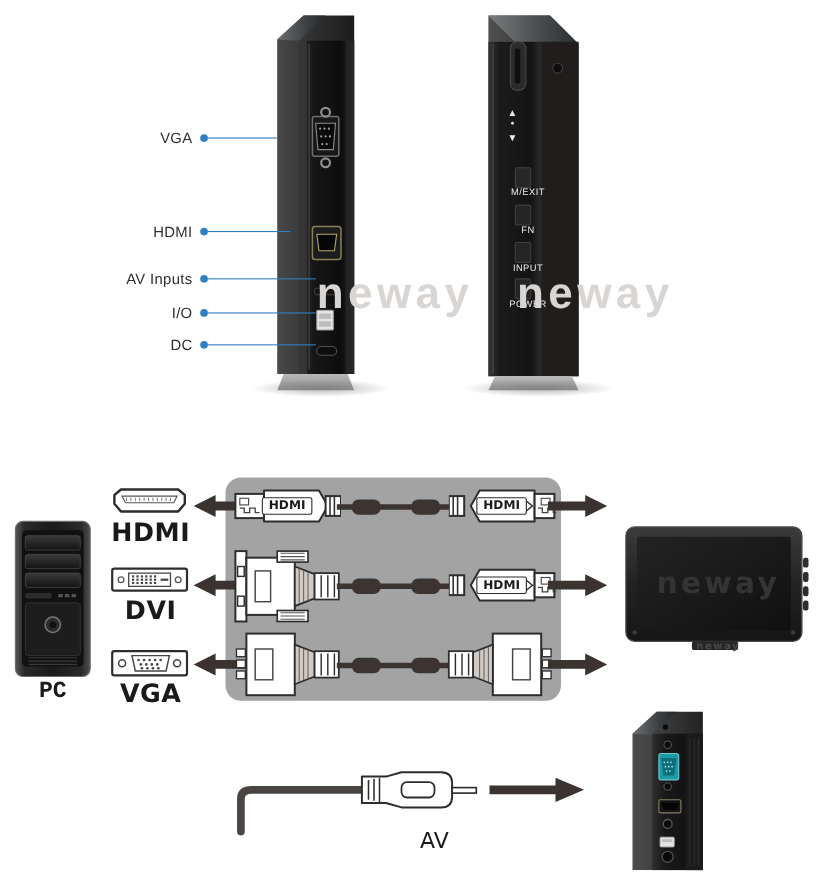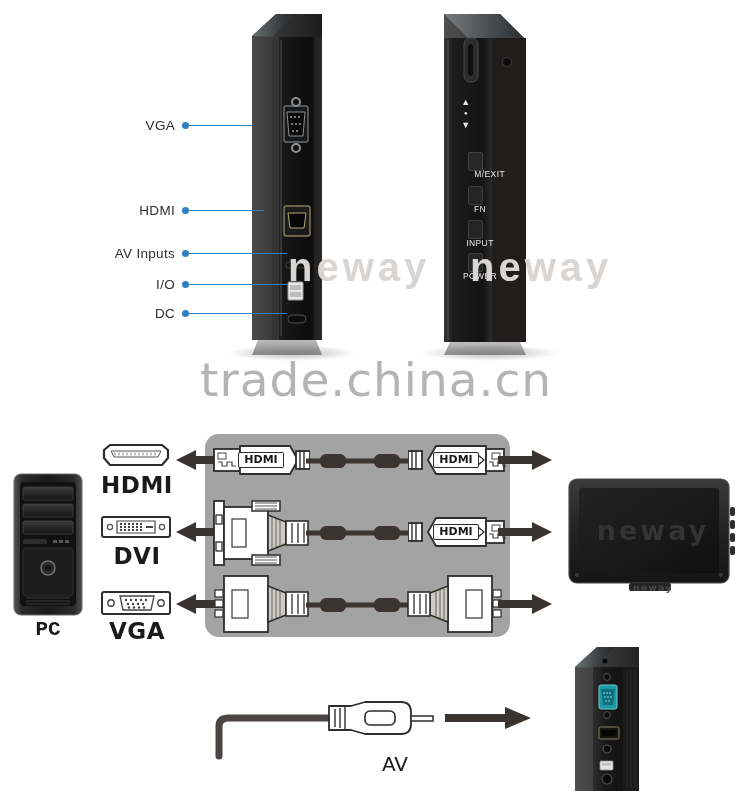--- a/index.html
+++ b/index.html
@@ -181,21 +181,21 @@
       </g>
     </svg>
   </div>
   <div class="abs dev-shadow" style="left:420px; top:345px; width:140px; height:16px;"></div>
 
   <div class="abs btn-name" style="left:459px; top:97px; width:14px; font-size:9px;">▲</div>
   <div class="abs btn-name" style="left:459px; top:110px; width:14px; font-size:6px;">●</div>
   <div class="abs btn-name" style="left:459px; top:120px; width:14px; font-size:9px;">▼</div>
 
   <div class="abs" style="left:468px; top:152px; width:15px; height:19px; background:#272727; border:1px solid #434343; border-radius:2px;"></div>
-  <div class="abs btn-name" style="left:455px; top:169px; width:50px;text-align:right;">M/EXIT</div>
+  <div class="abs btn-name" style="left:455px; top:169px; width:50px;">M/EXIT</div>
 
   <div class="abs" style="left:468px; top:186px; width:15px; height:19px; background:#252525; border:1px solid #3f3f3f; border-radius:2px;"></div>
   <div class="abs btn-name" style="left:455px; top:204px; width:50px;">FN</div>
 
   <div class="abs" style="left:468px; top:220px; width:15px; height:19px; background:#252525; border:1px solid #3f3f3f; border-radius:2px;"></div>
   <div class="abs btn-name" style="left:455px; top:238px; width:50px;">INPUT</div>
 
   <div class="abs" style="left:468px; top:253px; width:15px; height:19px; background:#252525; border:1px solid #3f3f3f; border-radius:2px;"></div>
   <div class="abs btn-name" style="left:455px; top:271px; width:50px;">POWER</div>
 
@@ -215,21 +215,20 @@
   <div class="abs dot" style="left:182px; top:281px;"></div>
   <div class="abs leader" style="left:189px; top:284px; width:98px;"></div>
 
   <div class="abs lbl-callout" style="left:120px; top:306px; width:55px;">DC</div>
   <div class="abs dot" style="left:182px; top:310px;"></div>
   <div class="abs leader" style="left:189px; top:313px; width:98px;"></div>
 
   <div class="abs wm-faint" style="left:288px; top:245px;">neway</div>
   <div class="abs wm-faint" style="left:470px; top:245px;">neway</div>
 
-  <div class="abs watermark" style="left:200px; top:352px;">trade.china.cn</div>
 
   <div class="abs" style="left:205px; top:434px; width:305px; height:203px; background:#a3a3a3; border-radius:14px;"></div>
 
   <div class="abs" style="left:8px; top:472px; width:80px; height:145px;">
     <svg width="80" height="145" viewBox="0 0 80 145">
       <defs>
         <linearGradient id="pcCase" x1="0" y1="0" x2="1" y2="0">
           <stop offset="0" stop-color="#555"></stop>
           <stop offset=".12" stop-color="#2a2a2a"></stop>
           <stop offset=".5" stop-color="#1a1a1a"></stop>

